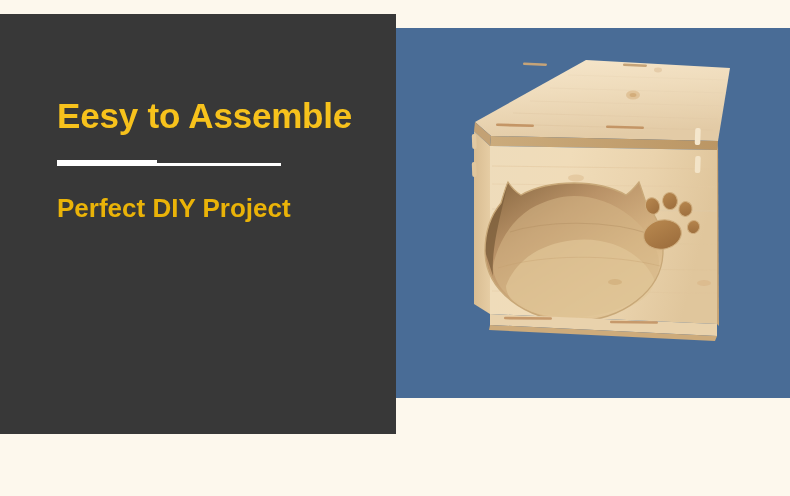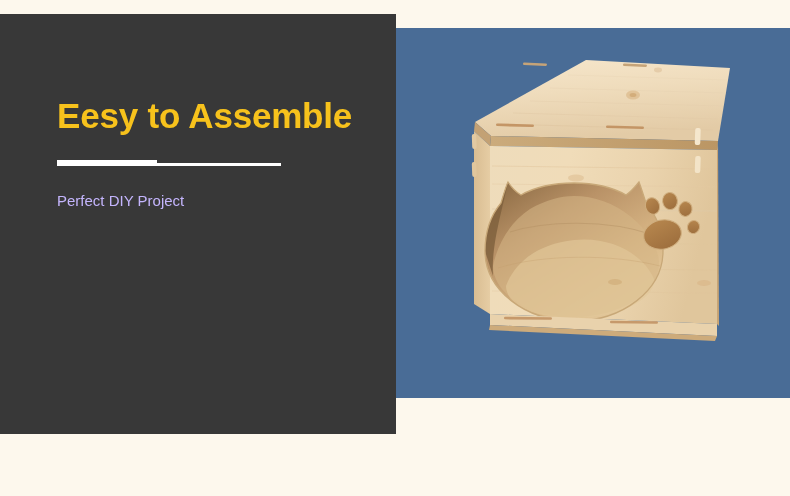--- a/index.html
+++ b/index.html
@@ -65,23 +65,23 @@
     left: 100px;
     top: 3px;
     width: 124px;
     height: 3px;
     background: #ffffff;
   }
   .subcopy {
     margin-top: 22px;
   }
   .subline {
-    color: #c4b5fd;
-    font-size: 15px;
-    font-weight: normal;
+    color: #eab308;
+    font-size: 26px;
+    font-weight: bold;
     line-height: 1.45;
     white-space: nowrap;
   }
 
   
   .blue-panel {
     position: absolute;
     left: 396px;
     top: 28px;
     width: 394px;

